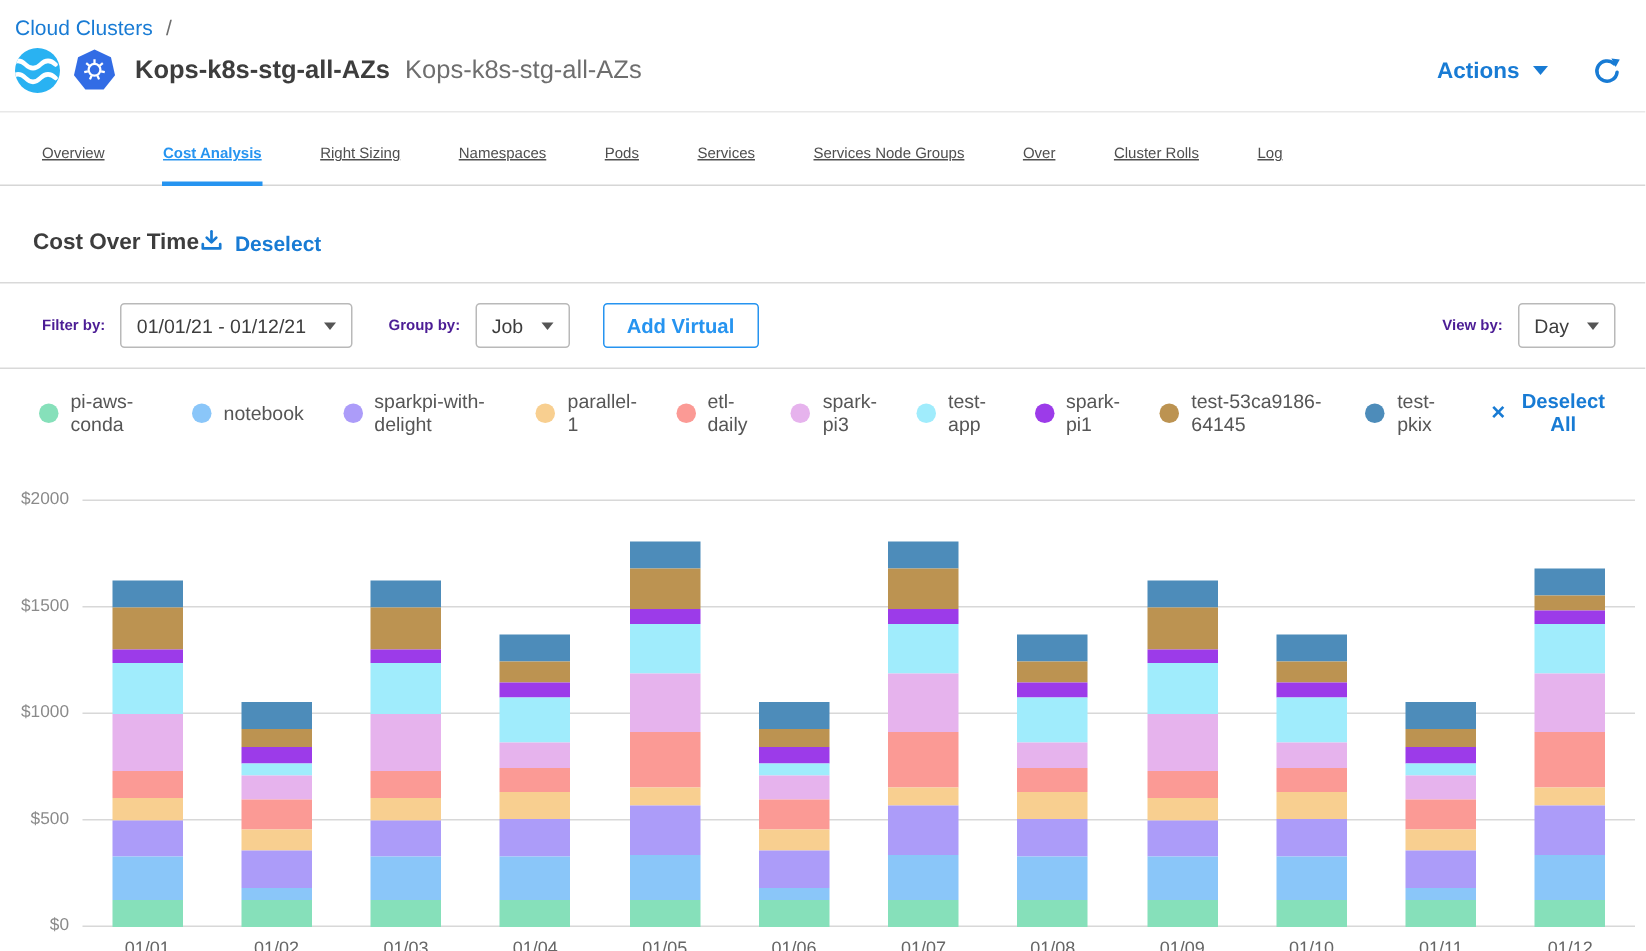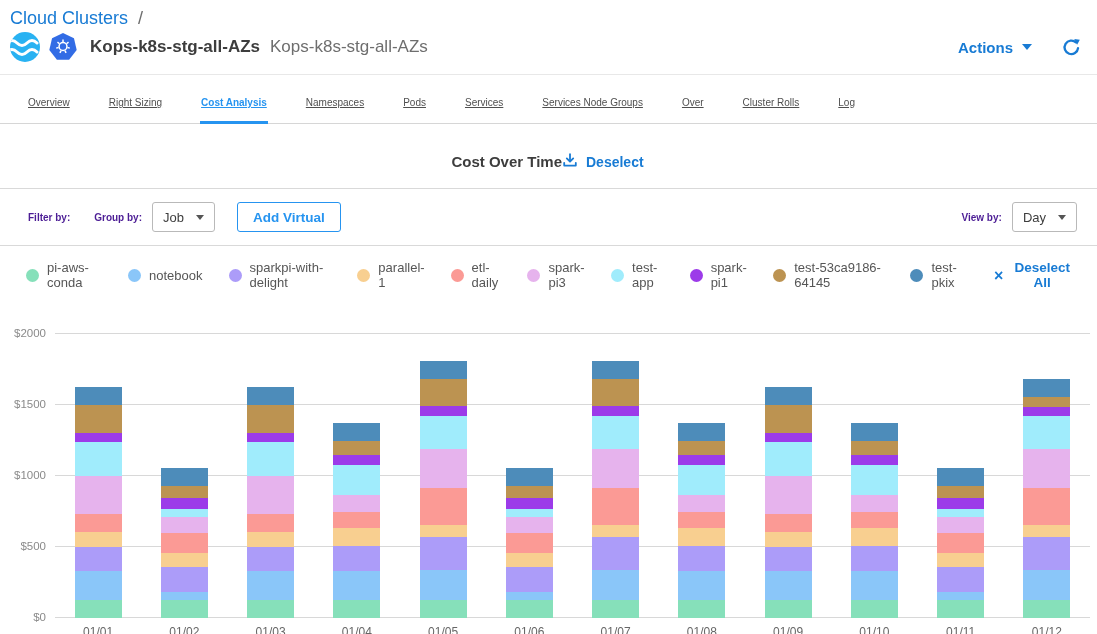--- a/index.html
+++ b/index.html
@@ -1,20 +1,20 @@
 <!DOCTYPE html>
 <html><head>
 <meta charset="utf-8">
 <style>
   * { box-sizing: border-box; margin: 0; padding: 0; }
   html,body { width:1097px; height:634px; overflow:hidden; background:#fff;
     font-family:"Liberation Sans","DejaVu Sans",sans-serif; color:#3d3d3d; }
 
   
-  .breadcrumb { padding:10px 24px 0 10px; font-size:18px; line-height:16px; }
+  .breadcrumb { padding:10px 24px 0 10px; font-size:14px; line-height:16px; }
   .bc-link { color:#187bd4; cursor:pointer; }
   .bc-sep { color:#6e6e6e; margin-left:5px; }
 
   
   .header-row { display:flex; align-items:center; padding:6px 12px 12px 10px; border-bottom:1px solid #e8e8e8; }
   .icon-wrap { width:30px; height:30px; flex:0 0 auto; }
   .icon-wrap + .icon-wrap { margin-left:8px; }
   .title { font-size:17px; font-weight:bold; color:#3d3d3d; margin-left:12px; }
   .subtitle { font-size:17px; color:#6e6e6e; margin-left:10px; }
   .header-right { margin-left:auto; display:flex; align-items:center; gap:30px; }
@@ -26,21 +26,21 @@
     border-top:6px solid #187bd4; display:inline-block; }
   .caret-dark { border-left-width:4px; border-right-width:4px; border-top-width:5px; border-top-color:#555; }
 
   
   .tab-bar { display:flex; gap:37px; padding:0 27px; border-bottom:1px solid #d6d6d6; }
   .tab { padding:20px 1px 13px; font-size:10px; color:#4f4f4f; cursor:pointer; line-height:15px;text-decoration:underline; }
   .tab.active { color:#2694f0; font-weight:bold; border-bottom:3px solid #2694f0;
     padding-bottom:10px; margin-bottom:-1px; }
 
   
-  .section-row { display:flex; justify-content:center; align-items:center;
+  .section-row { display:flex; justify-content:flex-start; align-items:center;
     padding:28px 24px 17px 22px; border-bottom:1px solid #d9d9d9; }
   .section-title { font-size:15px; font-weight:bold; color:#3d3d3d; }
   .download-btn { display:flex; align-items:center; gap:8px; background:none; border:none;
     color:#187bd4; font-weight:bold; font-size:14px; cursor:pointer; font-family:inherit; }
 
   
   .filter-row { display:flex; align-items:center; padding:13px 20px 13px 28px;
     border-bottom:1px solid #d9d9d9; gap:10px; }
   .f-label { font-size:10px; font-weight:bold; color:#4c1d95; }
   .select { display:flex; align-items:center; justify-content:space-between; gap:12px;
@@ -125,22 +125,22 @@
         <svg width="19" height="19" viewBox="0 0 18 18">
           <path d="M15.2 9.6 A6.4 6.4 0 1 1 13.3 4.3" fill="none" stroke="#187bd4" stroke-width="2.2" stroke-linecap="round"></path>
           <polygon points="11.6,1.0 16.9,1.6 14.3,6.3" fill="#187bd4"></polygon>
         </svg>
       </span>
     </div>
   </div>
 
   <div class="tab-bar">
       <div class="tab">Overview</div>
+      <div class="tab active">Cost Analysis</div>
       <div class="tab">Right Sizing</div>
-      <div class="tab active">Cost Analysis</div>
       <div class="tab">Namespaces</div>
       <div class="tab">Pods</div>
       <div class="tab">Services</div>
       <div class="tab">Services Node Groups</div>
       <div class="tab">Over</div>
       <div class="tab">Cluster Rolls</div>
       <div class="tab">Log</div>
     </div>
 
   <div class="section-row">
@@ -152,20 +152,24 @@
             <path d="M4.8 6.4 L8 9.6 L11.2 6.4"></path>
             <path d="M2.2 10.8 V13.6 H13.8 V10.8"></path>
         </svg>
       </span>
       <span>Deselect</span>
     </button>
   </div>
 
   <div class="filter-row">
     <span class="f-label">Filter by:</span>
+    <div class="select select-date">
+      <span>01/01/21 - 01/12/21</span>
+      <span class="caret caret-dark"></span>
+    </div>
     <span class="f-label f-label-gb">Group by:</span>
     <div class="select">
       <span>Job</span>
       <span class="caret caret-dark"></span>
     </div>
     <button class="add-filter">Add Virtual</button>
     <div class="view-by">
       <span class="f-label">View by:</span>
       <div class="select">
         <span>Day</span>

